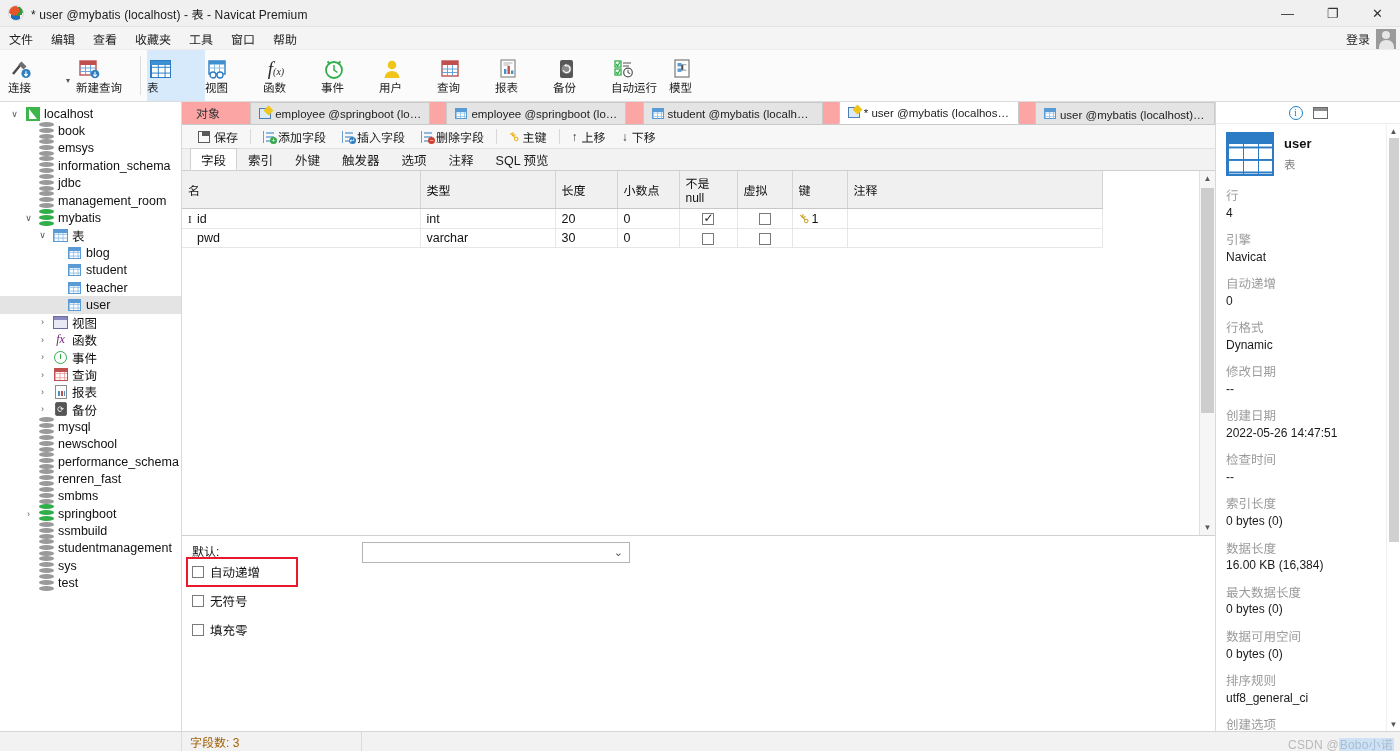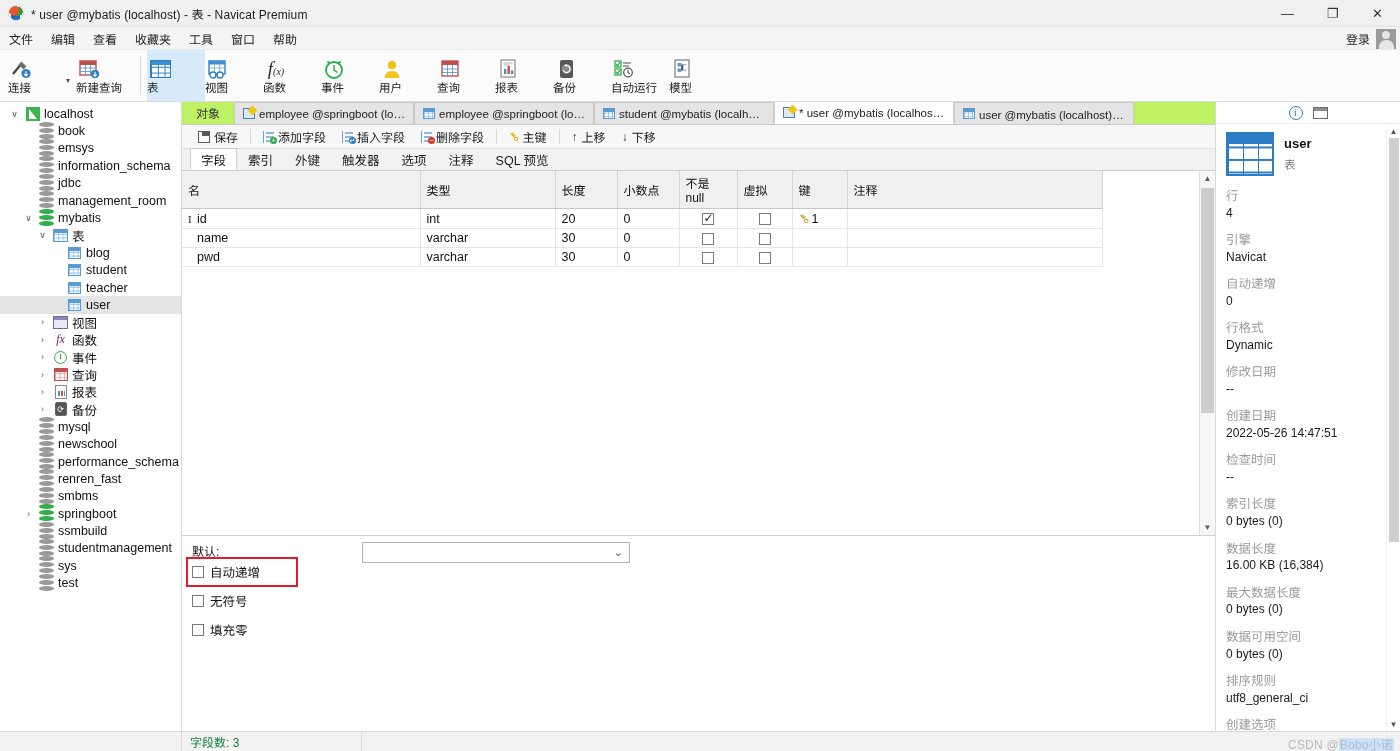--- a/index.html
+++ b/index.html
@@ -145,24 +145,25 @@
     background: linear-gradient(to right, #4a90c4 2px, transparent 2px 3px, #c0504d 3px 5px, transparent 5px 6px, #4a90c4 6px); }
   .ico-backup { width: 12px; height: 14px; border: 1.2px solid #666; border-radius: 2px; background: #555; color: #fff;
     font-size: 8px; display: flex; align-items: center; justify-content: center; }
 
   
   .content { flex: 1; display: flex; flex-direction: column; min-width: 0; background: #fff; }
 
   
   .tabstrip {
     height: 23px; min-height: 23px;
-    background: #bef264;
+    background: #fca5a5;
     display: flex; align-items: flex-end;
     border-bottom: 1px solid #c9c9c9;
     overflow: hidden;
+    justify-content: space-between;
   }
   .obj-label { padding: 0 14px; height: 23px; display: flex; align-items: center; font-size: 12px; color: #333; }
   .doc-tab {
     height: 22px; display: flex; align-items: center; gap: 4px;
     padding: 0 8px; max-width: 180px;
     border-left: 1px solid #c9c9c9; border-right: 1px solid #c9c9c9;
     border-top: 1px solid #c9c9c9;
     background: #e4e4e4; font-size: 11.5px; color: #222;
     white-space: nowrap; overflow: hidden;
   }
@@ -292,21 +293,21 @@
     display: flex; flex-direction: column; align-items: center; }
   .ips-arrow { height: 14px; font-size: 8px; color: #555; display: flex; align-items: center; }
   .ips-track { flex: 1; width: 14px; position: relative; }
   .ips-thumb { position: absolute; top: 0; left: 2px; width: 10px; height: 404px; background: #d0d0d0; }
 
   
   .statusbar {
     height: 20px; min-height: 20px; background: #f2f2f2; border-top: 1px solid #d6d6d6;
     display: flex; align-items: center; position: relative;
   }
-  .sb-cell { font-size: 12px; color: #15803d; padding: 0 0 0 8px; width: 180px; border-right: 1px solid #dcdcdc; height: 20px; display: flex; align-items: center; }
+  .sb-cell { font-size: 12px; color: #a16207; padding: 0 0 0 8px; width: 180px; border-right: 1px solid #dcdcdc; height: 20px; display: flex; align-items: center; }
   .sb-spacer { width: 182px; border-right: 1px solid #dcdcdc; height: 20px; }
   .watermark { position: absolute; right: 6px; top: 3px; font-size: 12px; color: #b9b9b9; letter-spacing: .2px; }
   .watermark .mark { background: #cfe2f5; color: #a8bed4; padding: 0 1px; }
 </style>
 </head>
 <body>
 
 <div id="app">
 
   <div class="titlebar">
@@ -875,30 +876,20 @@
                   <td class="c-name"><span class="rowcaret">I</span><span>id</span></td>
                   <td class="c-type">int</td>
                   <td class="c-len">20</td>
                   <td class="c-dec">0</td>
                   <td class="c-null cellcenter"><span class="cbx checked"></span></td>
                   <td class="c-virt cellcenter"><span class="cbx"></span></td>
                   <td class="c-key"><span class="ic-key keycell">⚷</span> <span>1</span></td>
                   <td class="c-cmt"></td>
                 </tr>
                 <tr>
-                  <td class="c-name"><span class="rowcaret"></span><span>name</span></td>
-                  <td class="c-type">varchar</td>
-                  <td class="c-len">30</td>
-                  <td class="c-dec">0</td>
-                  <td class="c-null cellcenter"><span class="cbx"></span></td>
-                  <td class="c-virt cellcenter"><span class="cbx"></span></td>
-                  <td class="c-key"></td>
-                  <td class="c-cmt"></td>
-                </tr>
-                <tr>
                   <td class="c-name"><span class="rowcaret"></span><span>pwd</span></td>
                   <td class="c-type">varchar</td>
                   <td class="c-len">30</td>
                   <td class="c-dec">0</td>
                   <td class="c-null cellcenter"><span class="cbx"></span></td>
                   <td class="c-virt cellcenter"><span class="cbx"></span></td>
                   <td class="c-key"></td>
                   <td class="c-cmt"></td>
                 </tr>
               </tbody>

